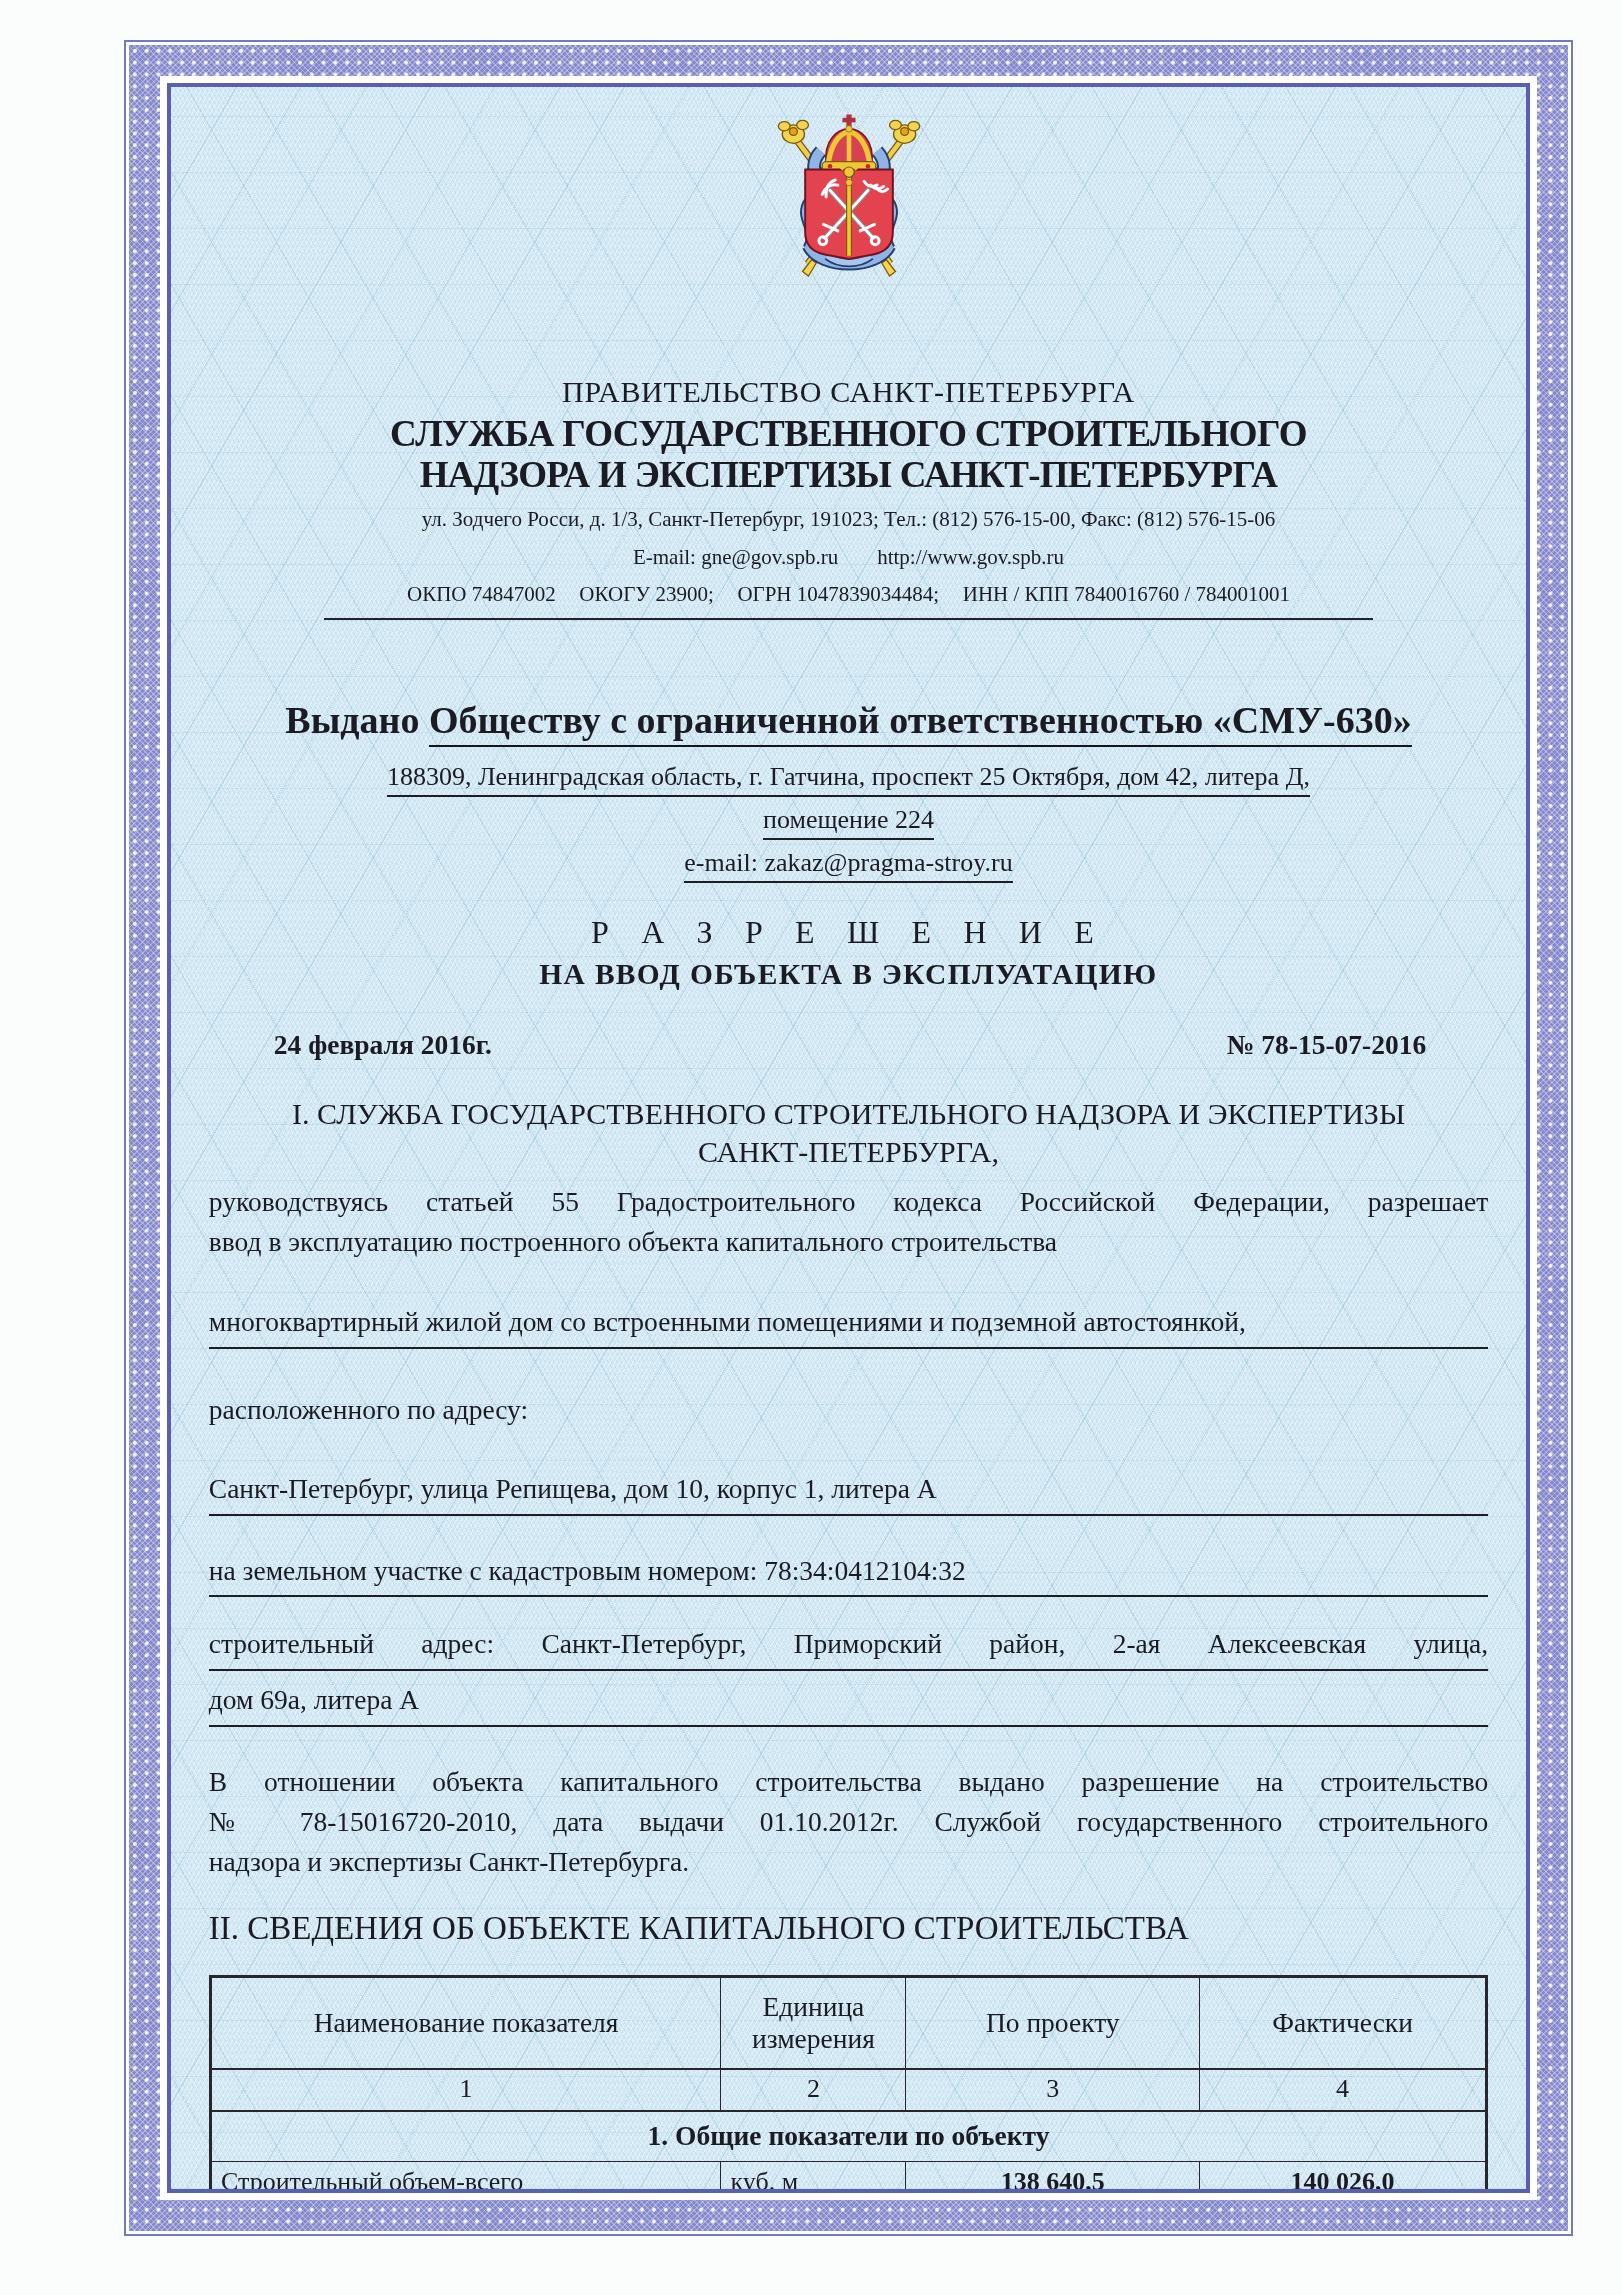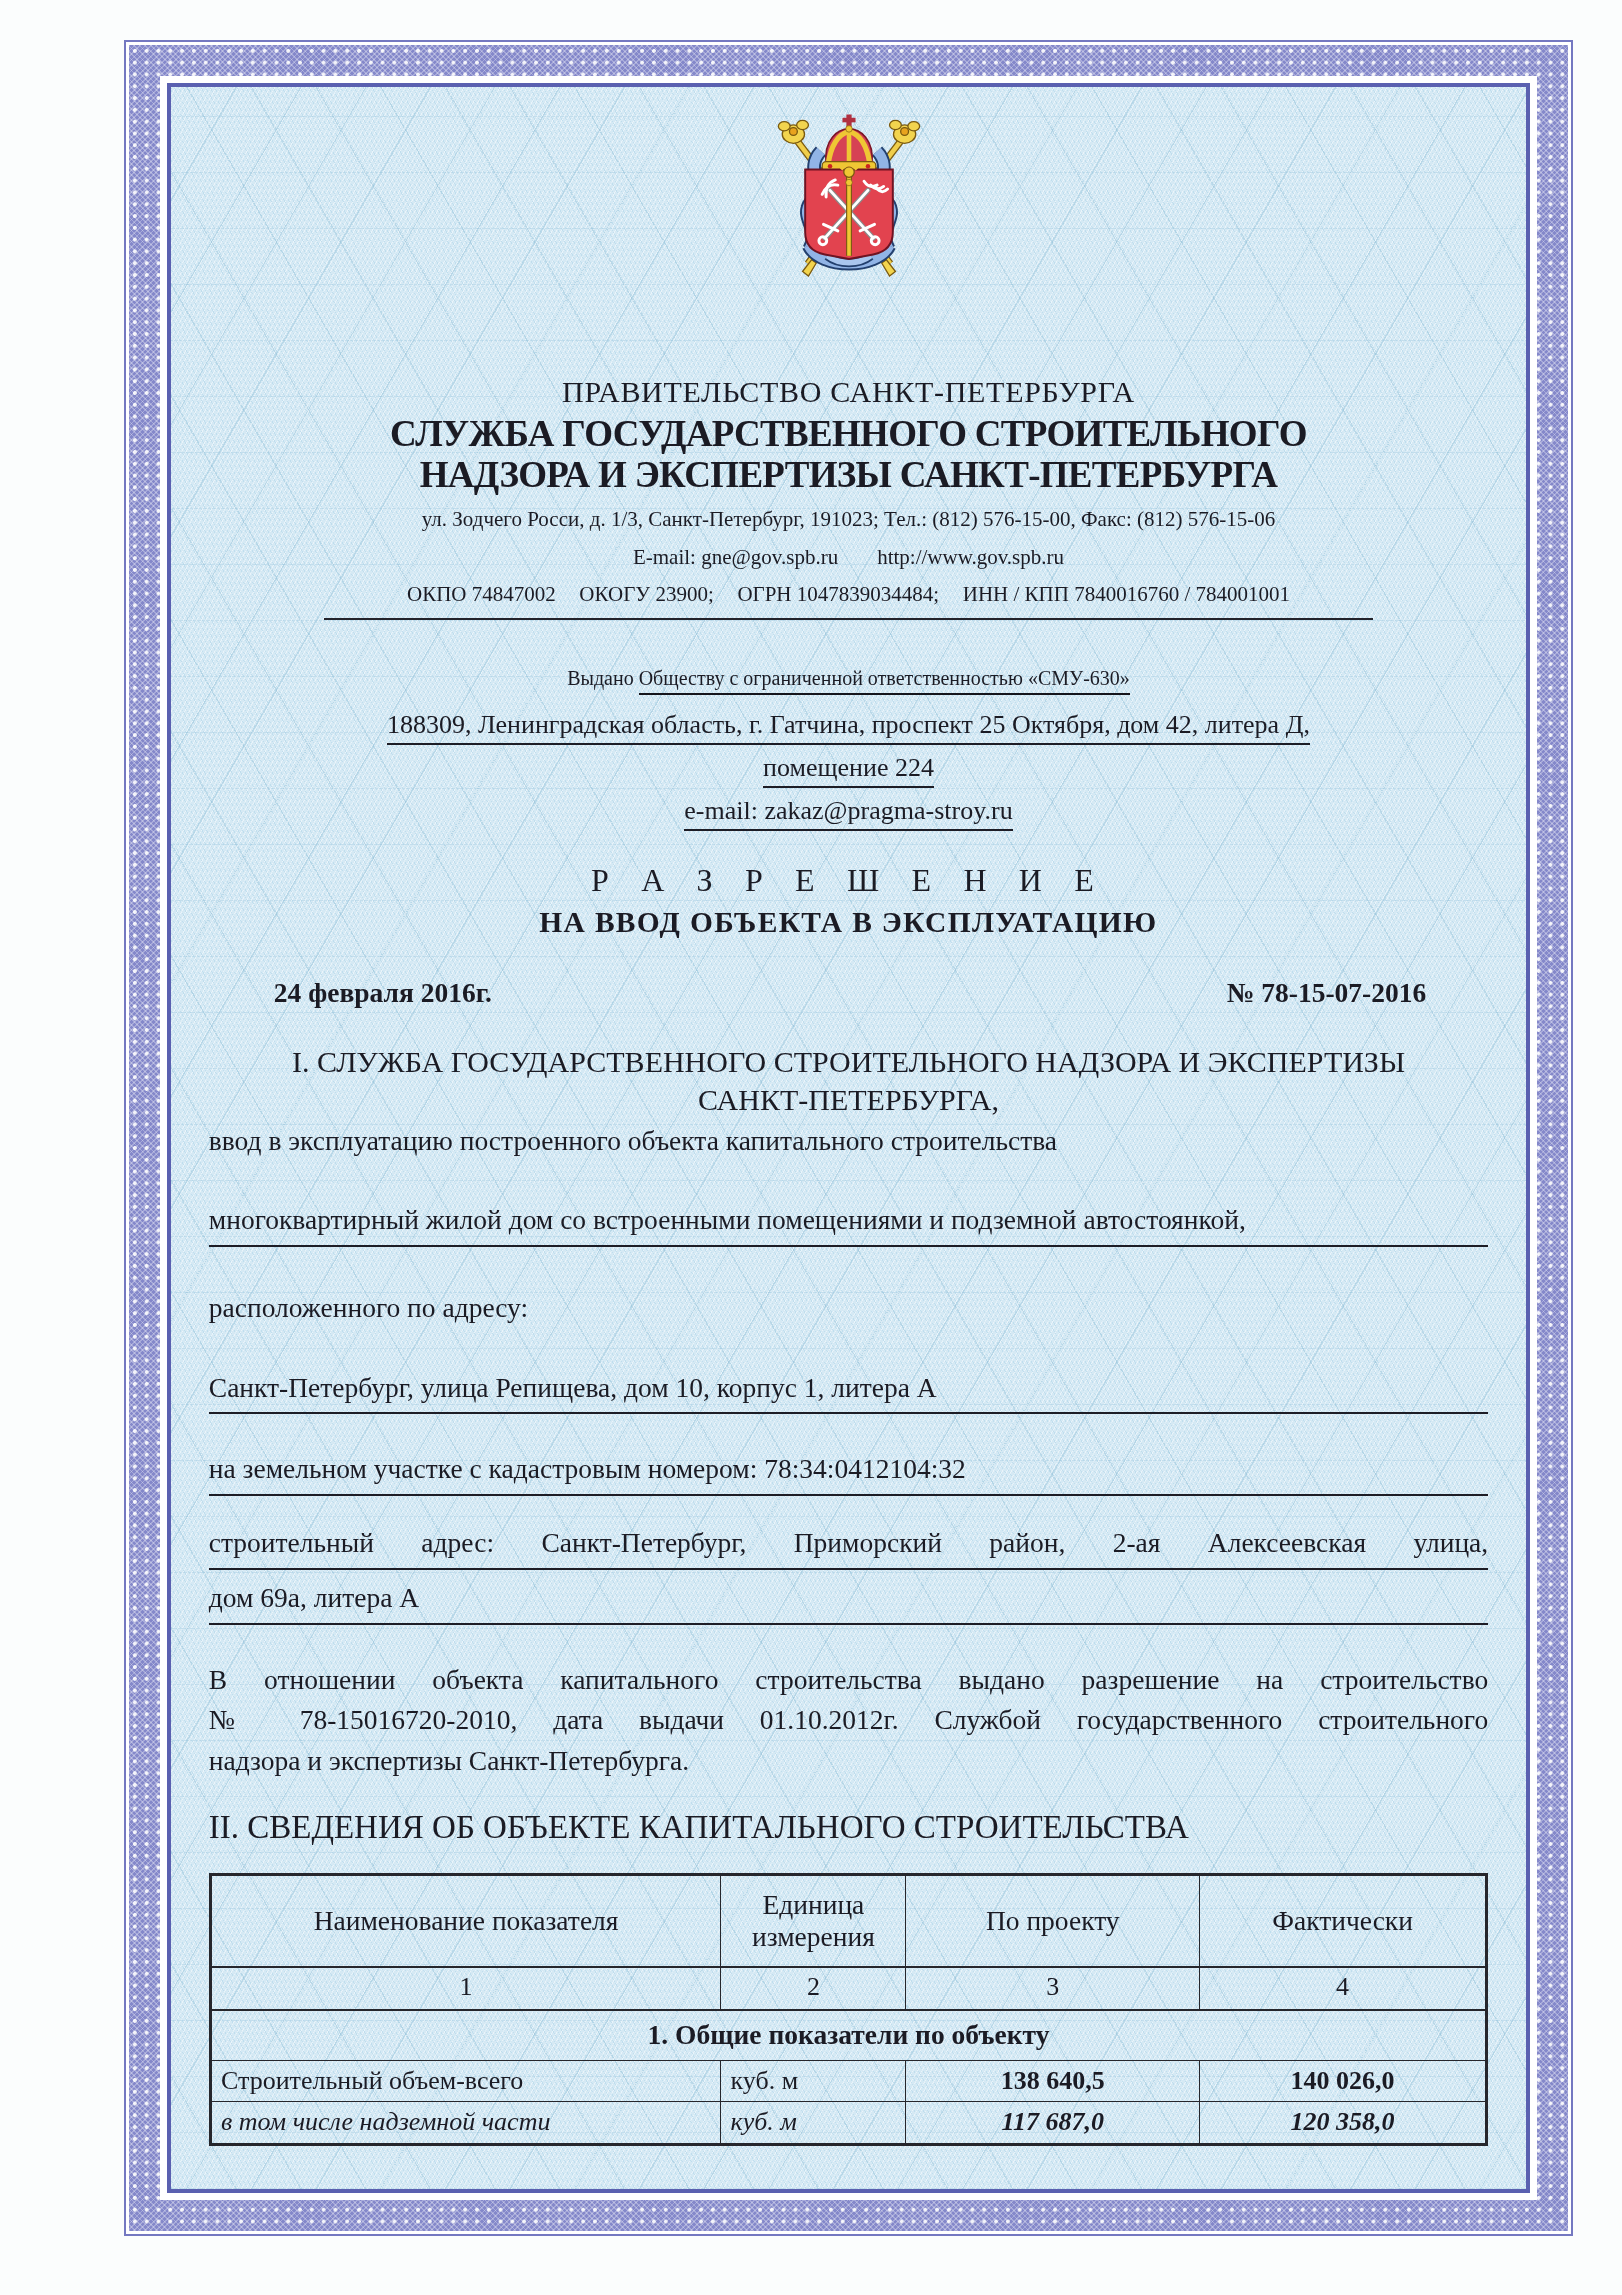--- a/index.html
+++ b/index.html
@@ -44,21 +44,21 @@
 
   
   .emblem{margin:22px auto 0;display:block;}
   .gov-small{margin-top:98px;font-size:30px;letter-spacing:0.7px;}
   .gov-big{margin-top:5.2px;font-size:37px;font-weight:bold;line-height:1.1;letter-spacing:-0.7px;}
   .contact{margin-top:10.5px;font-size:21px;line-height:1.3;}
   .contact .gap-sp{display:inline-block;width:39px;}
   .codes span{margin:0 11.8px;}
   .rule{margin:9.2px auto 0;width:82%;border-top:2.6px solid #23232b;height:0;}
 
-  .issued-line{margin-top:47px;font-size:20px;font-weight:normal;}
+  .issued-line{margin-top:78px;font-size:38px;font-weight:bold;}
   .issued-addr{margin-top:18.3px;font-size:26px;line-height:1.3;}
   .issued-addr.tight{margin-top:9.2px;}
   .u{border-bottom:2px solid #1d1d26;padding-bottom:3.3px;}
   .u-thick{border-bottom:2.6px solid #15151c;padding-bottom:3.9px;}
 
   .doc-title{margin-top:34px;font-size:32px;font-weight:normal;letter-spacing:.38em;}
   .doc-subtitle{margin-top:6.5px;font-size:29.5px;font-weight:bold;letter-spacing:1.3px;}
 
   .date-row{margin-top:38px;display:flex;justify-content:space-between;
             padding:0 62px 0 65px;font-size:27.5px;font-weight:bold;}
@@ -206,20 +206,21 @@
         <div class="date-row">
           <span>24 февраля 2016г.</span>
           <span>№ 78-15-07-2016</span>
         </div>
 
         <div class="sec1-h">
           <div>I. СЛУЖБА ГОСУДАРСТВЕННОГО СТРОИТЕЛЬНОГО НАДЗОРА И ЭКСПЕРТИЗЫ</div>
           <div>САНКТ-ПЕТЕРБУРГА,</div>
         </div>
 
+        <div class="body-line intro jl">руководствуясь статьей 55 Градостроительного кодекса Российской Федерации, разрешает</div>
         <div class="body-line">ввод в эксплуатацию построенного объекта капитального строительства</div>
 
         <div class="body-line fld mt-lg">многоквартирный жилой дом со встроенными помещениями и подземной автостоянкой,</div>
 
         <div class="body-line mt-lg">расположенного по адресу:</div>
 
         <div class="body-line fld mt-lg">Санкт-Петербург, улица Репищева, дом 10, корпус 1, литера А</div>
 
         <div class="body-line fld mt-md">на земельном участке с кадастровым номером: 78:34:0412104:32</div>
 

